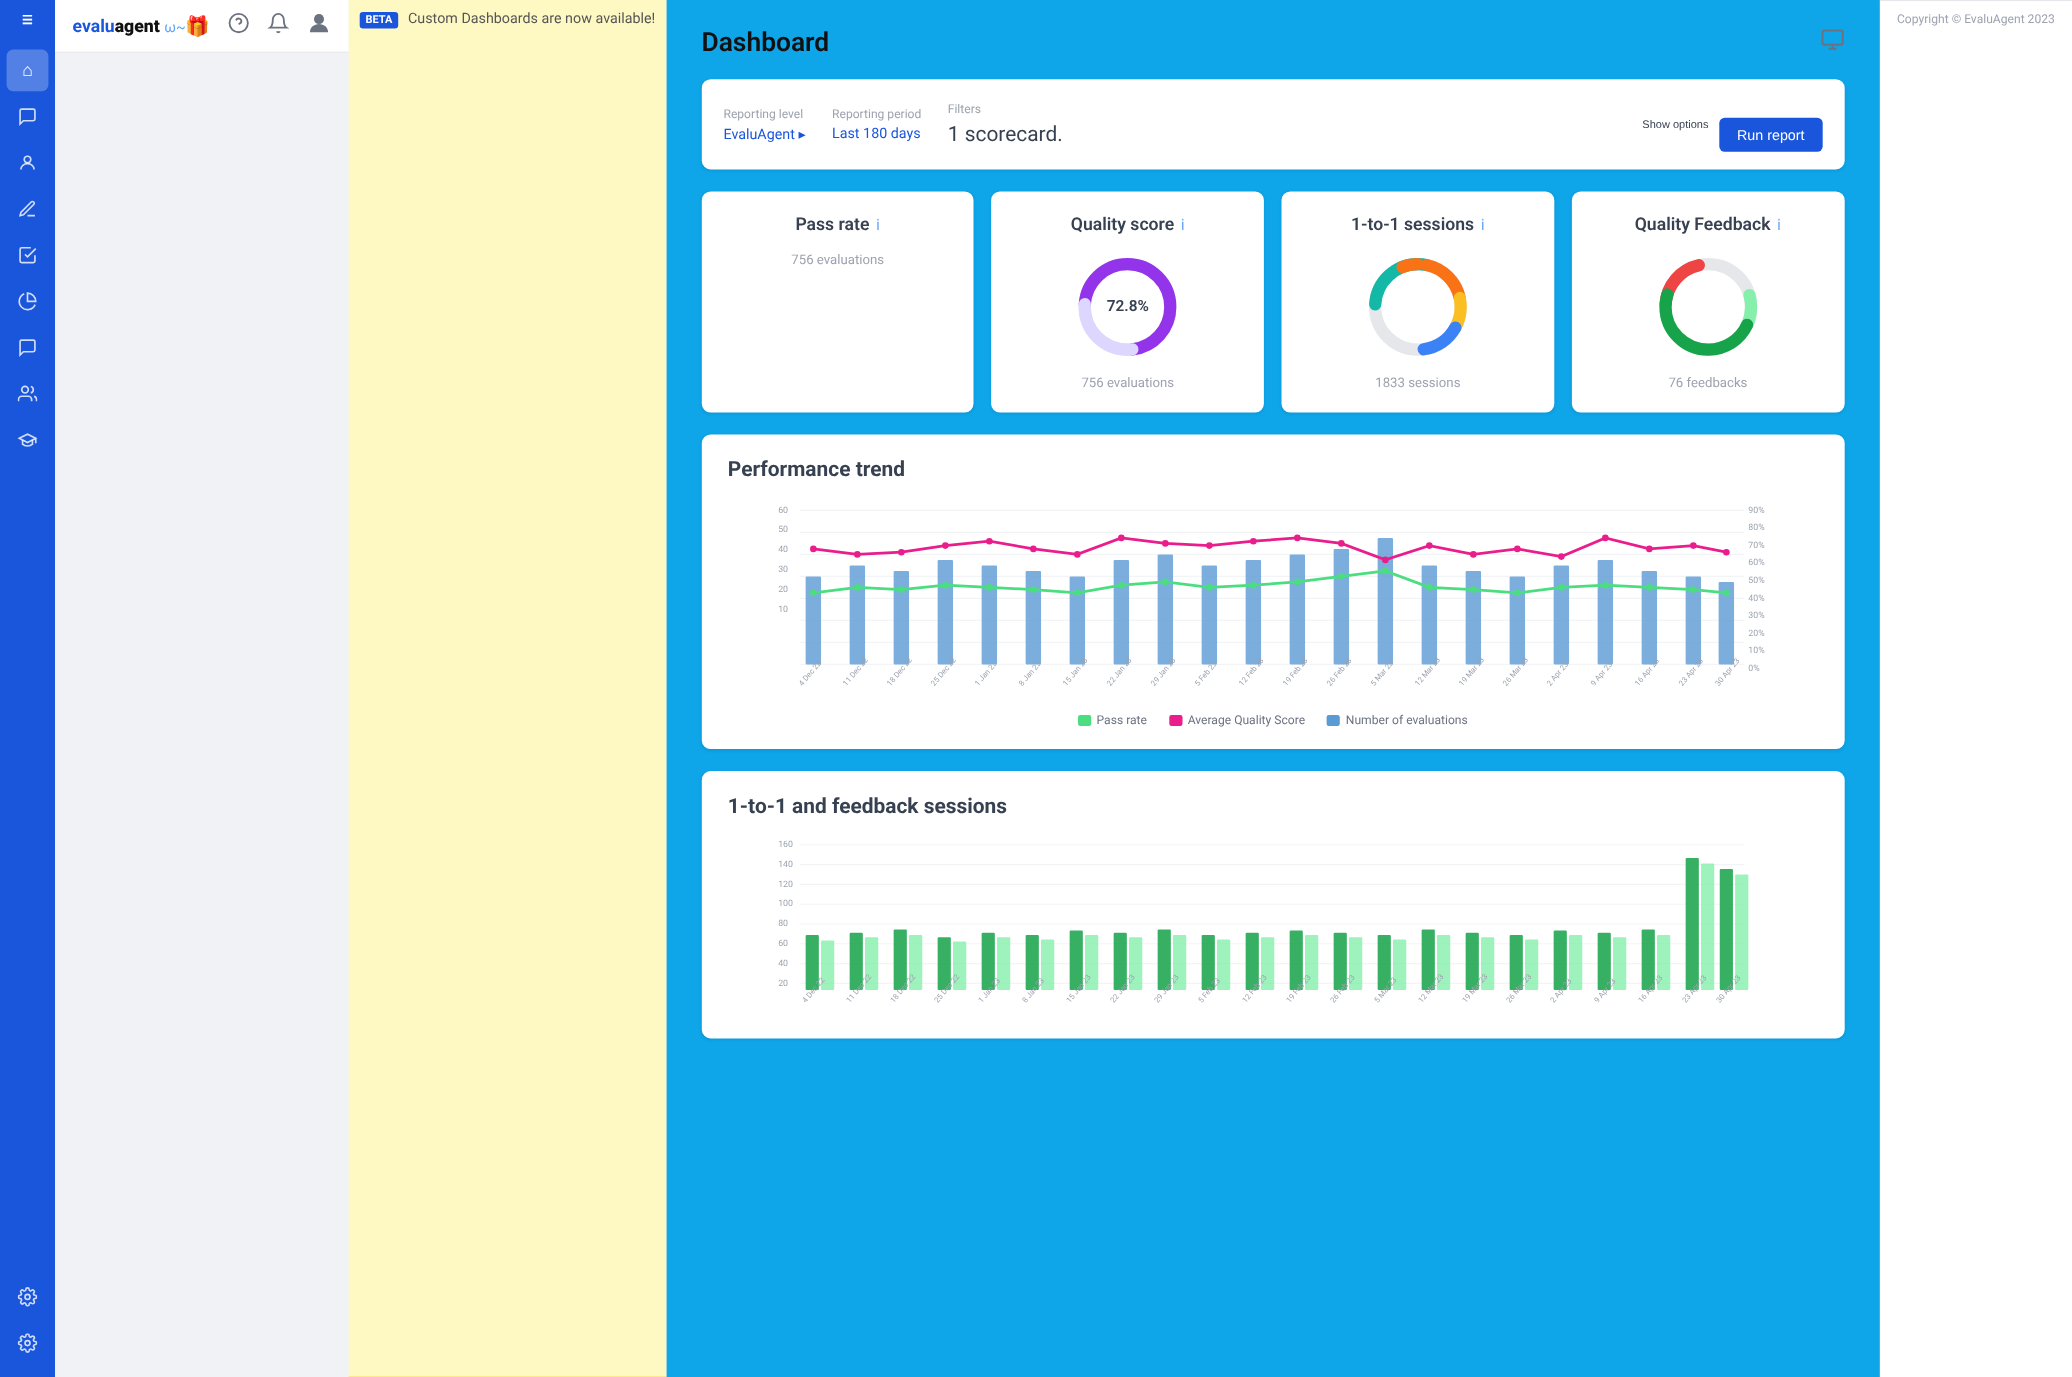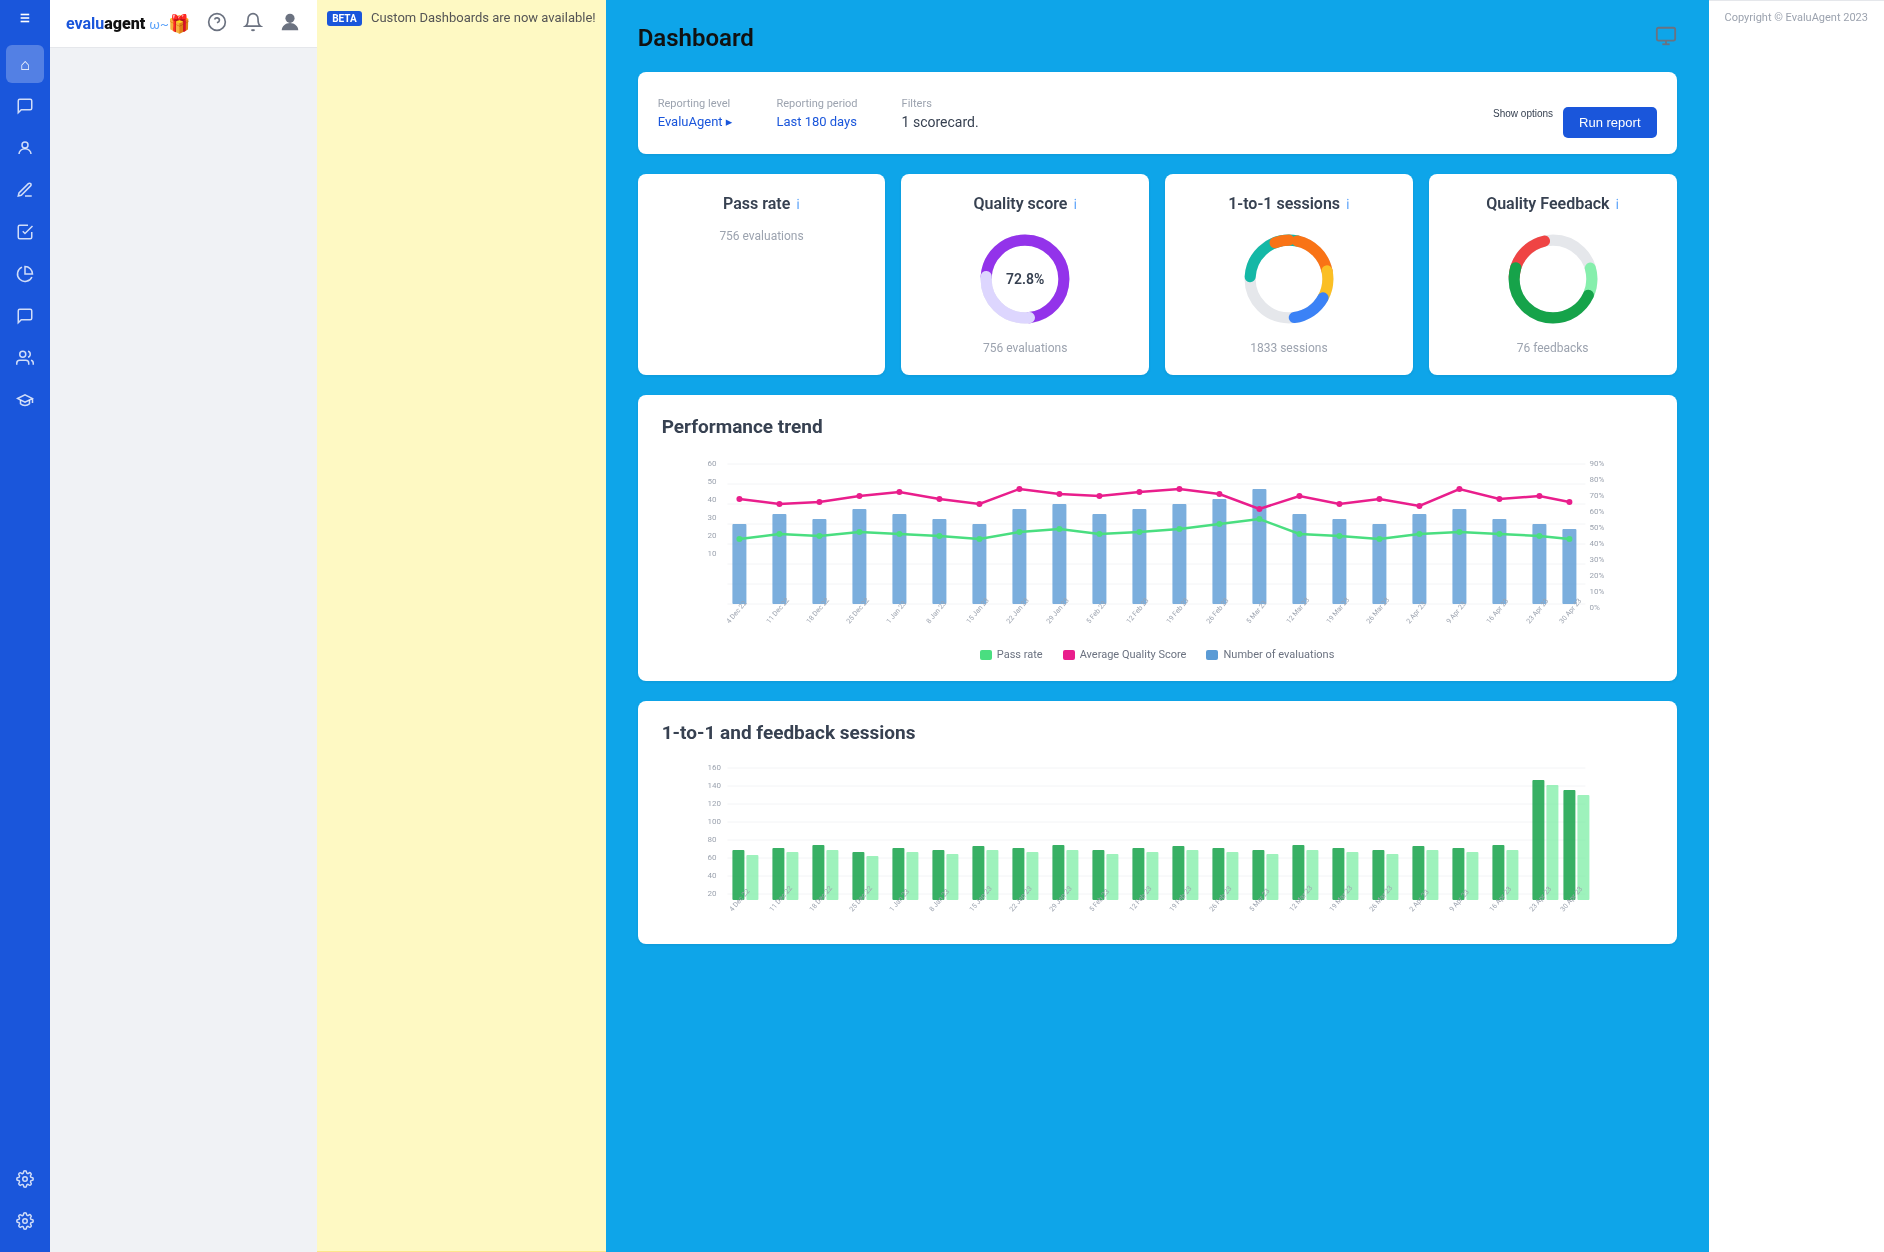--- a/index.html
+++ b/index.html
@@ -112,37 +112,37 @@
       color: #111;
     }
 
     
     .reporting-bar {
       background: white;
       border-radius: 8px;
       padding: 16px 20px;
       display: flex;
       align-items: center;
-      gap: 44px;
+      gap: 24px;
       margin-bottom: 20px;
       box-shadow: 0 1px 3px rgba(0,0,0,0.08);
     }
     .reporting-field label {
       font-size: 11px;
       color: #9ca3af;
       display: block;
       margin-bottom: 4px;
     }
     .reporting-field .value {
       font-size: 13px;
       color: #1a56db;
       cursor: pointer;
     }
     .reporting-field .value-plain {
-      font-size: 14px;
+      font-size: 19px;
       color: #374151;
     }
     .reporting-actions {
       margin-left: auto;
       display: flex;
       align-items: center;
       gap: 10px;
     }
     .btn-show-options {
       font-size: 10px;

